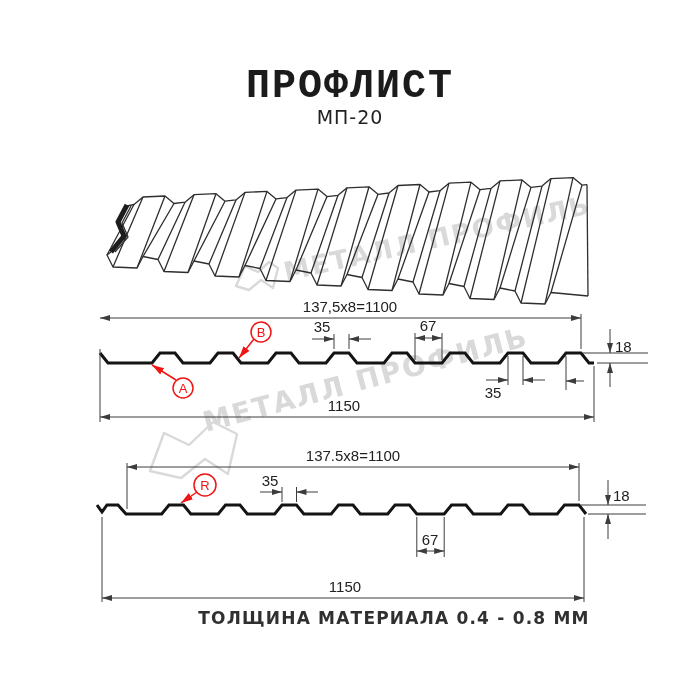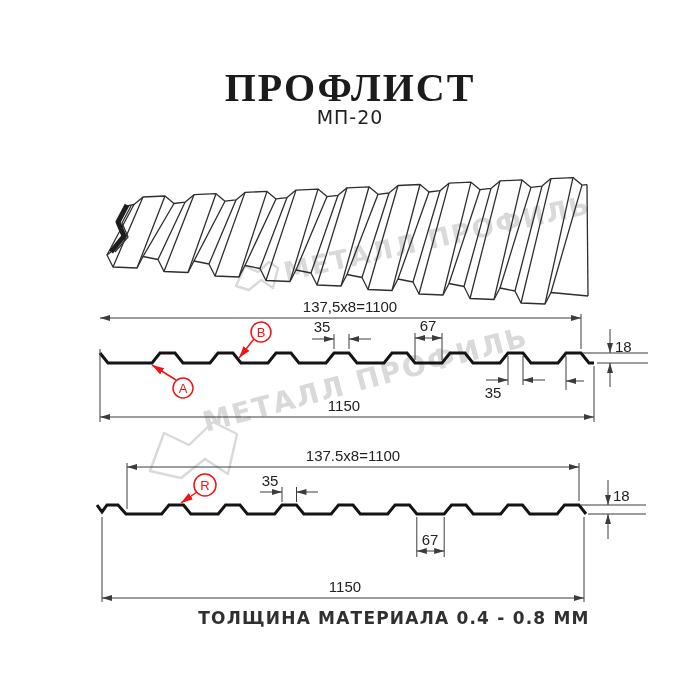--- a/index.html
+++ b/index.html
@@ -1,19 +1,19 @@
 <!DOCTYPE html>
 <html><head>
 <meta charset="utf-8">
 <style>
   html,body{margin:0;padding:0;background:#ffffff;}
   #stage{position:relative;width:700px;height:700px;background:#ffffff;overflow:hidden;
          font-family:"Liberation Sans", sans-serif;}
   .title{position:absolute;top:64px;left:0;width:700px;text-align:center;
-         font-family:Liberation Serif, serif;font-weight:800;font-size:40px;
+         font-family:Liberation Mono, monospace;font-weight:800;font-size:40px;
          letter-spacing:2px;color:#1b1b1b;}
   .subtitle{position:absolute;top:106px;left:0;width:700px;text-align:center;
          font-family:"DejaVu Sans", sans-serif;font-weight:400;font-size:19px;
          letter-spacing:1px;color:#222222;}
   .caption{position:absolute;top:608px;left:0;width:700px;text-align:center;
          font-family:"DejaVu Sans", sans-serif;font-weight:600;font-size:17px;
          letter-spacing:1.2px;color:#303030;padding-left:44px;}
   svg{position:absolute;left:0;top:0;}
   .edge{stroke:#2e2e2e;stroke-width:1.3;fill:none;stroke-linejoin:round;}
   .profile{stroke:#141414;stroke-width:3;fill:none;stroke-linejoin:miter;}

